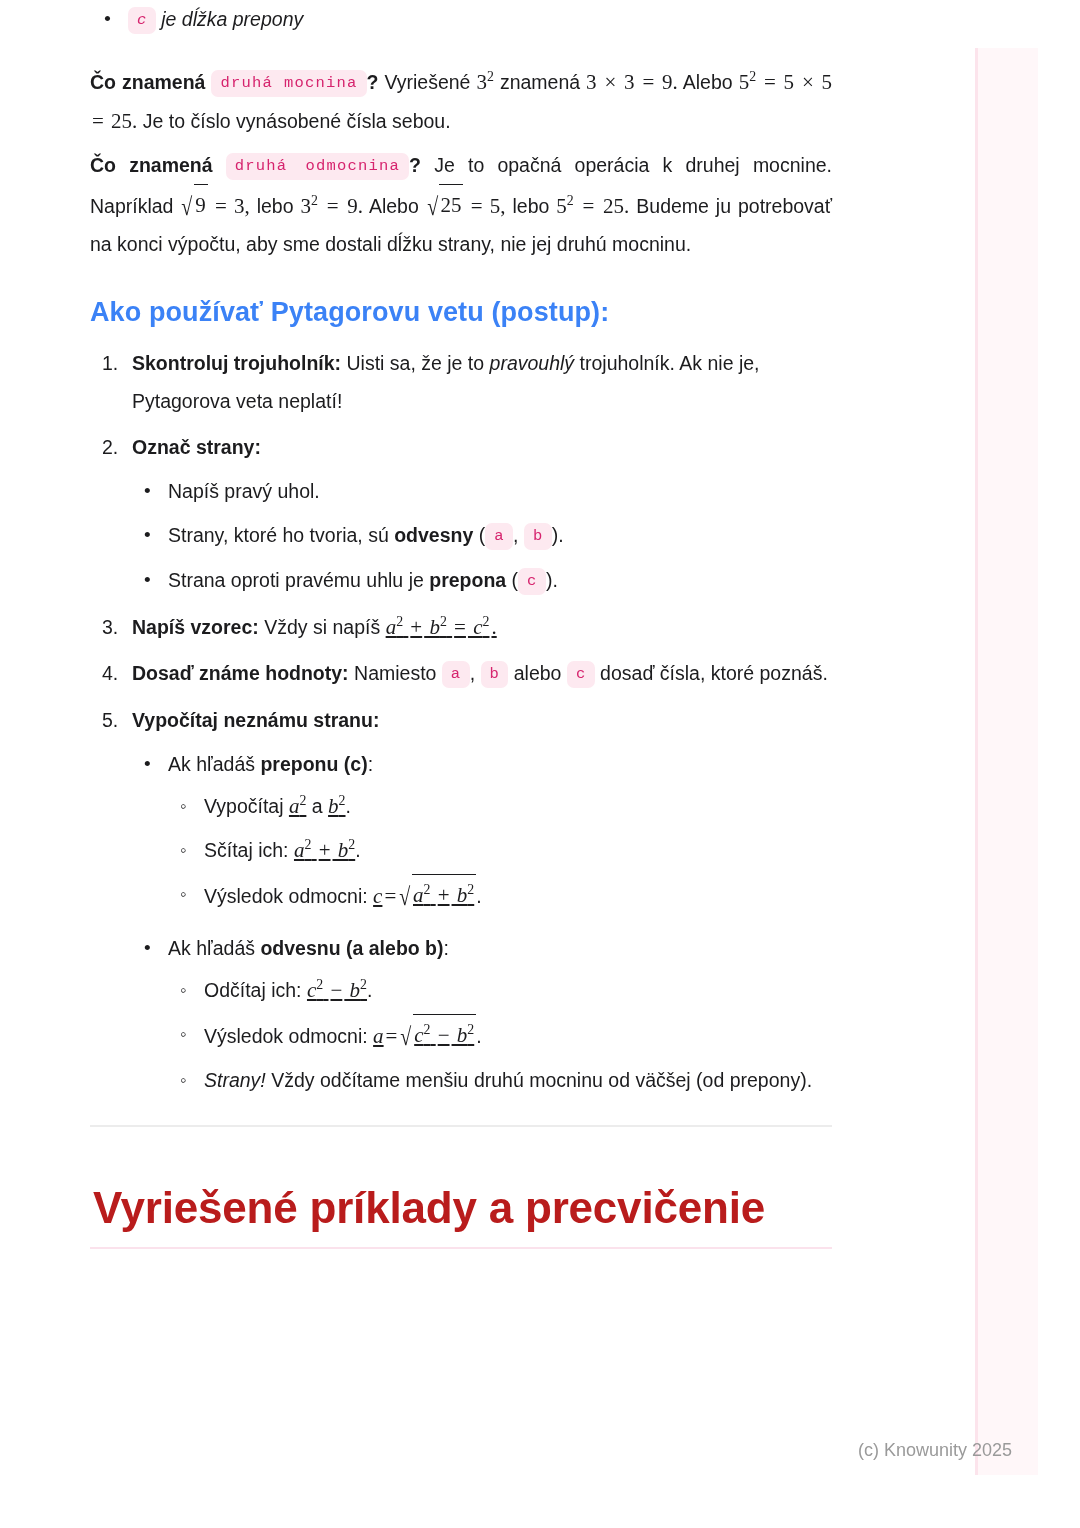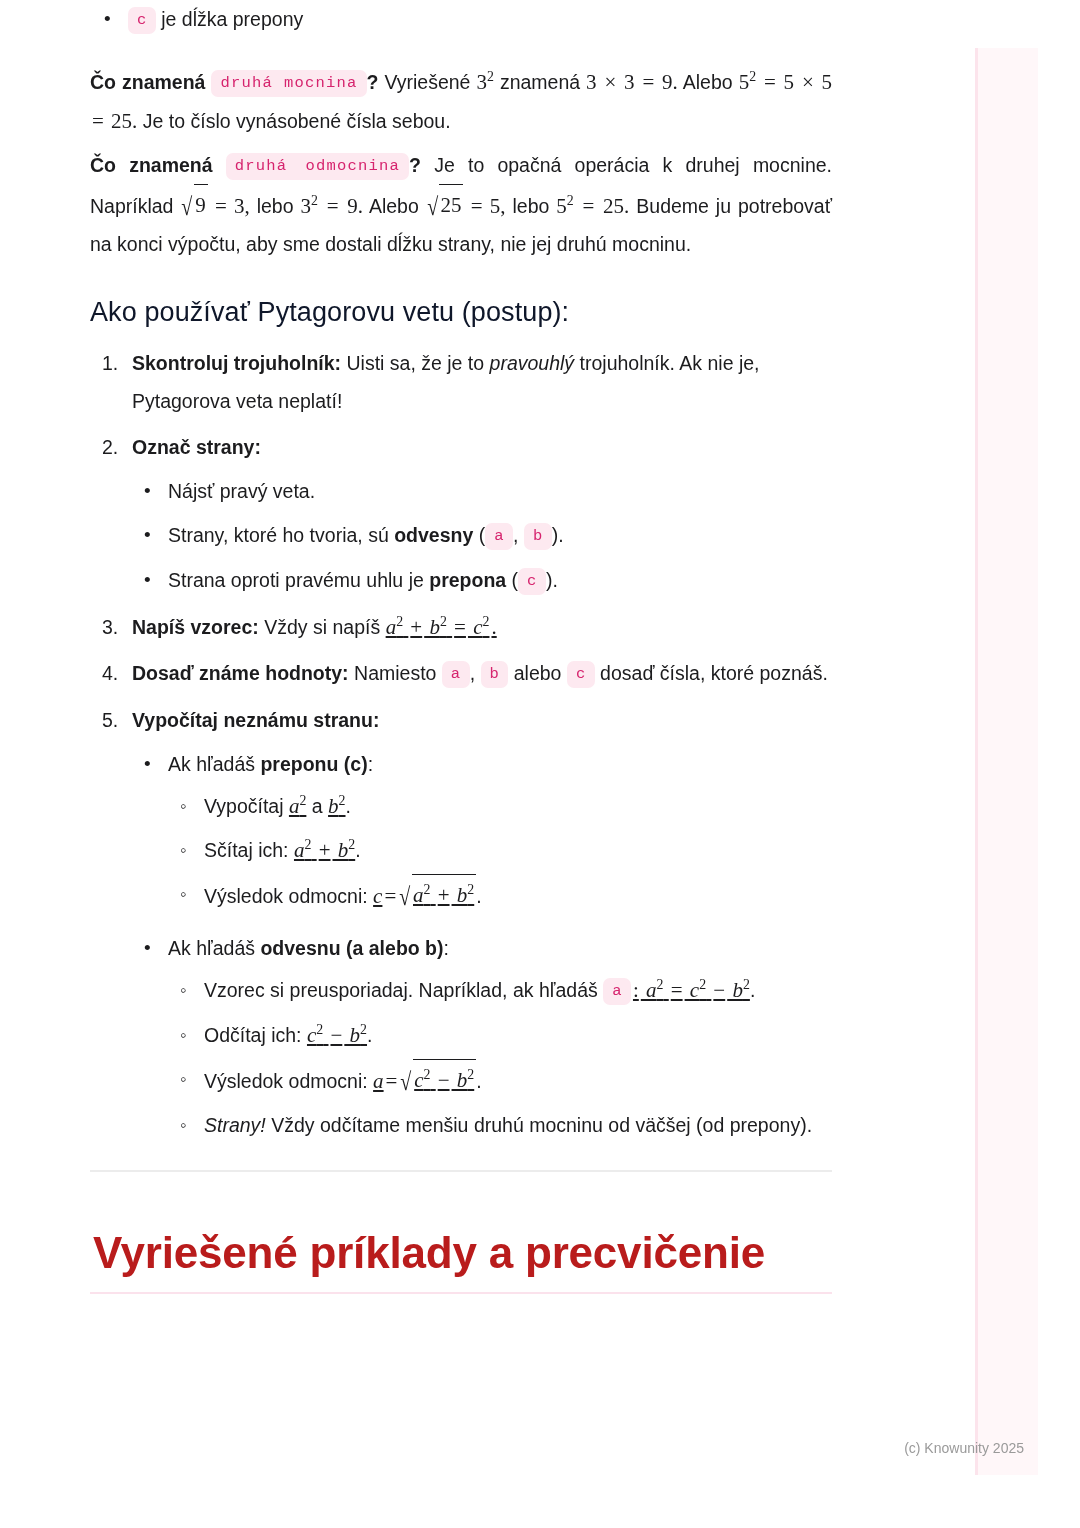--- a/index.html
+++ b/index.html
@@ -45,20 +45,21 @@
     line-height: 38px;
     margin: 0 0 6px 0;
     text-align: justify;
     color: #1c1c1e;
   }
 
   .bullet-top {
     list-style: none;
     margin: 0;
     padding: 0;
+    font-style: italic;
   }
   .bullet-top > li {
     position: relative;
     padding-left: 38px;
     font-size: 19.5px;
     line-height: 38px;
   }
   .bullet-top > li::before {
     content: "•";
     position: absolute;
@@ -125,23 +126,23 @@
   .sqrt > .rand {
     display: inline-block;
     border-top: 1.2px solid #1c1c1e;
     padding: 1px 2px 0 1px;
     position: relative;
     top: -1px;
   }
 
   h2.section-heading {
     font-size: 27px;
-    font-weight: normal;
+    font-weight: bold;
     margin: 34px 0 16px 0;
-    color: #0f172a;
+    color: #3b82f6;
     letter-spacing: 0.1px;
   }
 
   ol.steps {
     margin: 0;
     padding: 0 0 0 0;
     list-style: none;
     counter-reset: stepcount;
   }
   ol.steps > li {
@@ -224,23 +225,22 @@
     border-top: 2px solid #fbe2ec;
     margin: 0;
   }
 
   .footer {
     position: absolute;
     left: 0;
     top: 1440px;
     width: 1012px;
     text-align: right;
-    font-size: 14px;
+    font-size: 18px;
     color: #9a9a9a;
-    padding-left: 12px;
   }
 </style>
 </head>
 <body>
 
 <div id="right-band"></div>
 
 <div id="page">
   <div class="content">
 
@@ -285,21 +285,21 @@
         <b>Skontroluj trojuholník:</b>
         <span>Uisti sa, že je to</span>
         <i>pravouhlý</i>
         <span>trojuholník. Ak nie je, Pytagorova veta neplatí!</span>
       </li>
 
       <li>
         <b>Označ strany:</b>
         <ul class="sub">
           <li>
-            <span>Nájsť pravý veta.</span>
+            <span>Napíš pravý uhol.</span>
           </li>
           <li>
             <span>Strany, ktoré ho tvoria, sú</span>
             <b>odvesny</b>
             <span>(</span><code class="chip">a</code><span>,</span>
             <code class="chip">b</code><span>).</span>
           </li>
           <li>
             <span>Strana oproti pravému uhlu je</span>
             <b>prepona</b>
@@ -347,24 +347,20 @@
                 <span class="sqrt"><span class="m">c</span><span class="op">=</span><span class="rad">√</span><span class="rand"><span class="m">a<sup>2</sup> <span class="op">+</span> b<sup>2</sup></span></span></span><span>.</span>
               </li>
             </ul>
           </li>
 
           <li style="margin-top:14px;">
             <span>Ak hľadáš</span>
             <b>odvesnu (a alebo b)</b><span>:</span>
             <ul class="subsub">
               <li>
-                <span>Vzorec si preusporiadaj. Napríklad, ak hľadáš</span>
-                <code class="chip">a</code><span class="m"><span class="op">:</span> a<sup>2</sup> <span class="op">=</span> c<sup>2</sup> <span class="op">−</span> b<sup>2</sup></span><span>.</span>
-              </li>
-              <li>
                 <span>Odčítaj ich:</span>
                 <span class="m">c<sup>2</sup> <span class="op">−</span> b<sup>2</sup></span><span>.</span>
               </li>
               <li>
                 <span>Výsledok odmocni:</span>
                 <span class="sqrt"><span class="m">a</span><span class="op">=</span><span class="rad">√</span><span class="rand"><span class="m">c<sup>2</sup> <span class="op">−</span> b<sup>2</sup></span></span></span><span>.</span>
               </li>
               <li>
                 <i>Strany!</i>
                 <span>Vždy odčítame menšiu druhú mocninu od väčšej (od prepony).</span>

